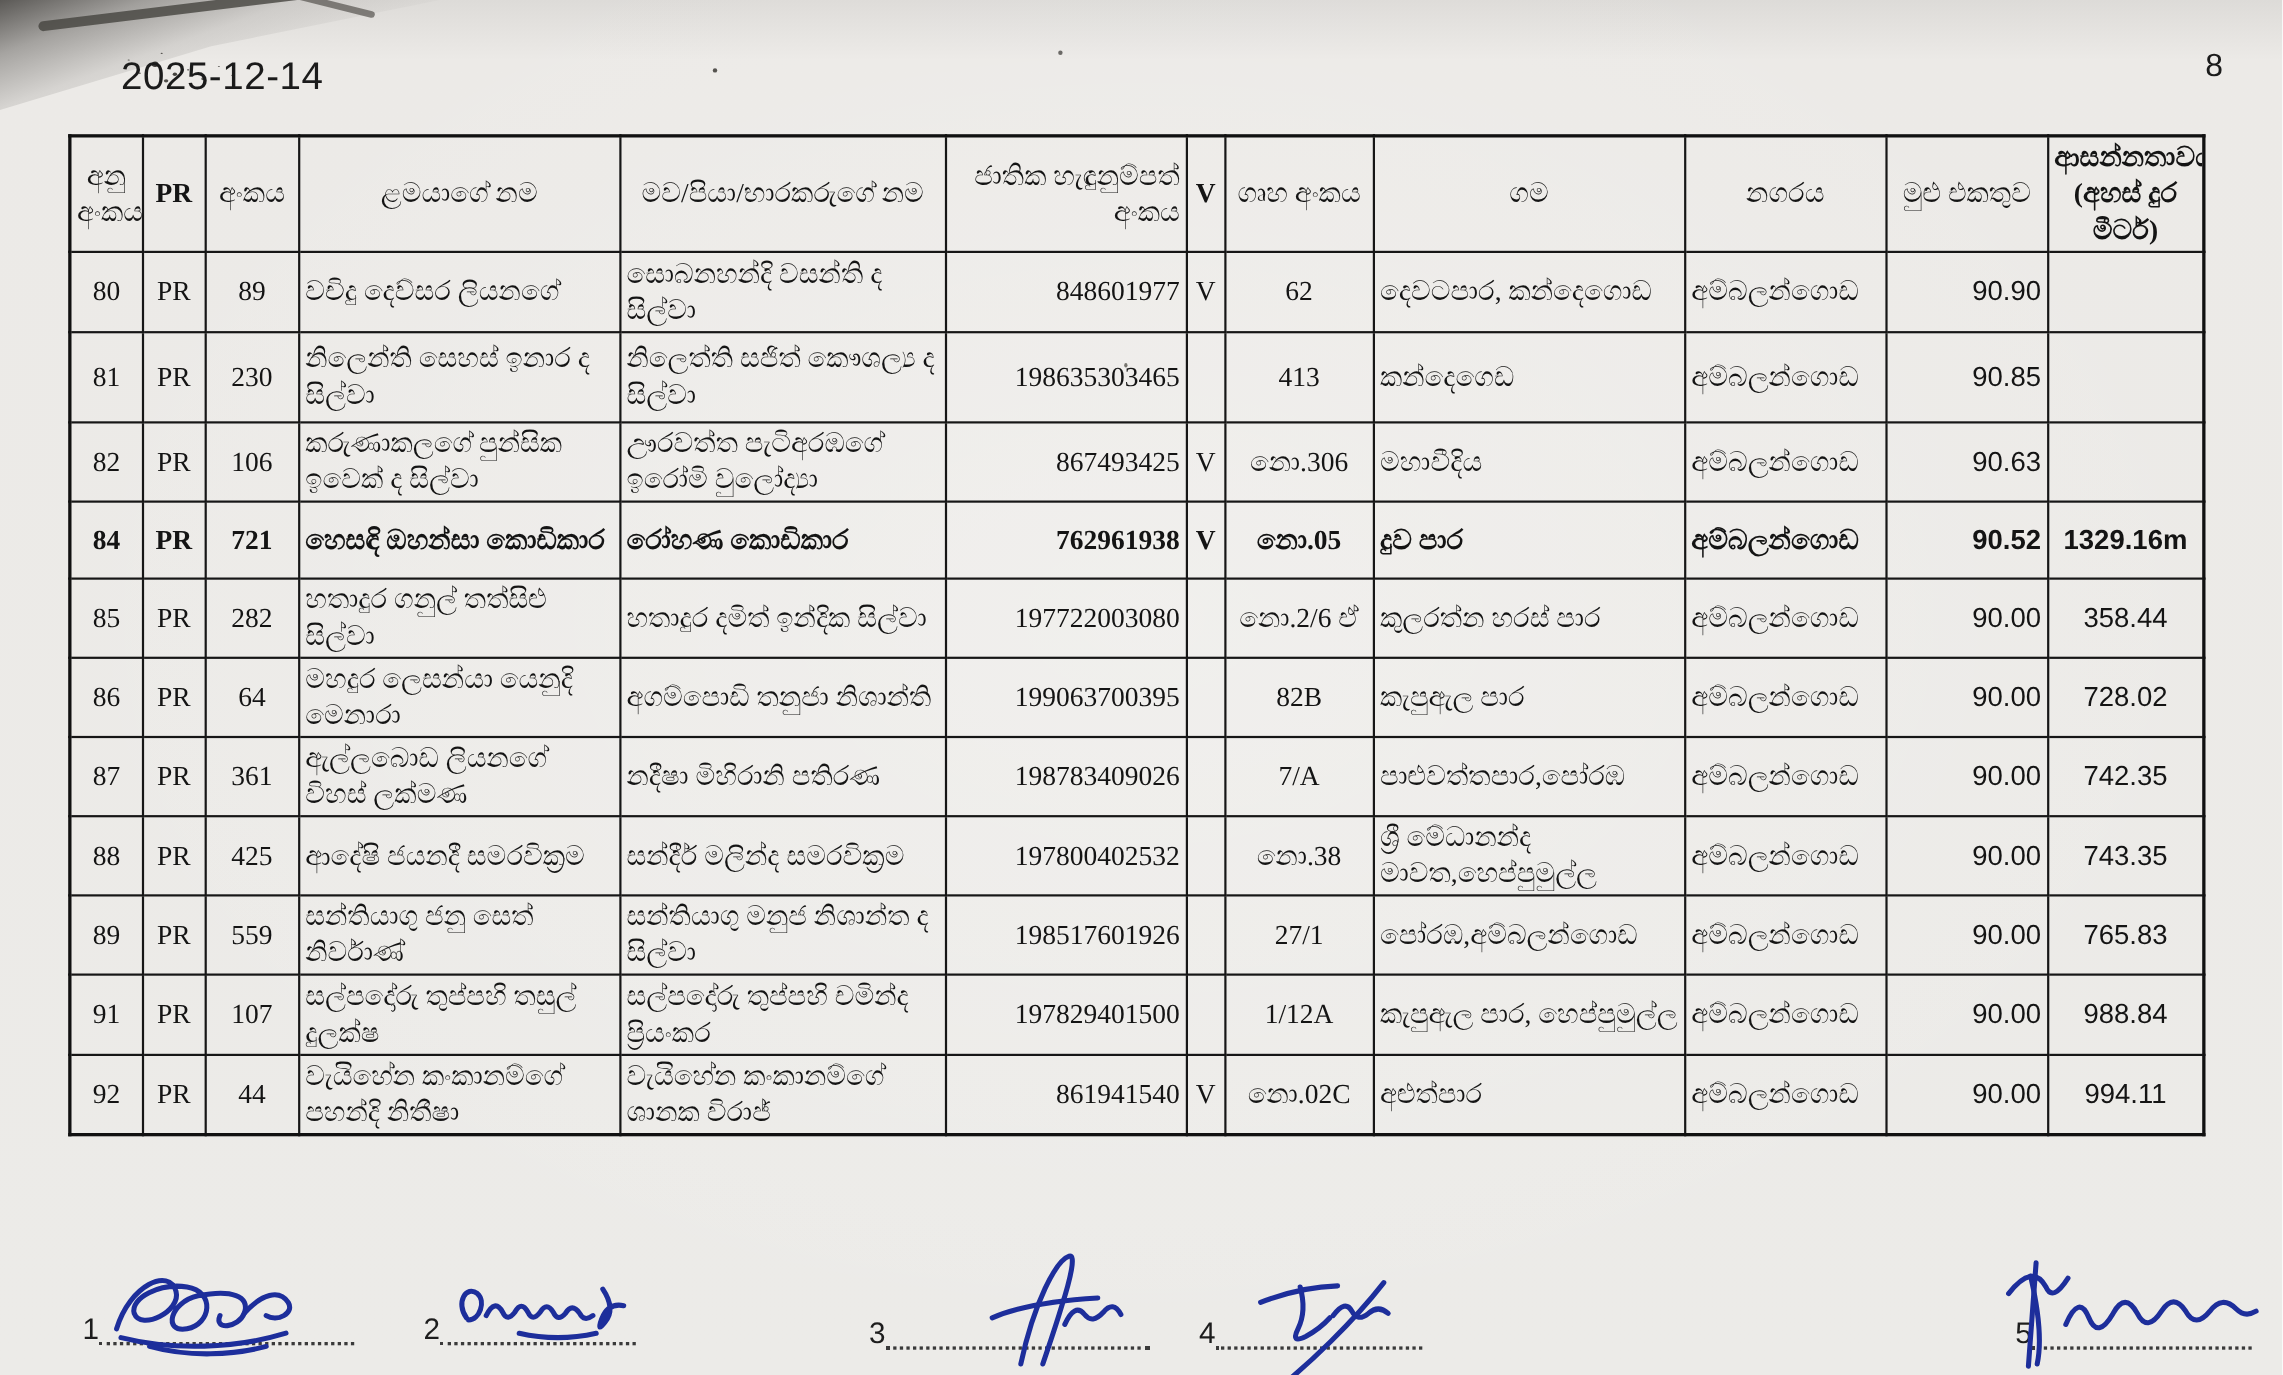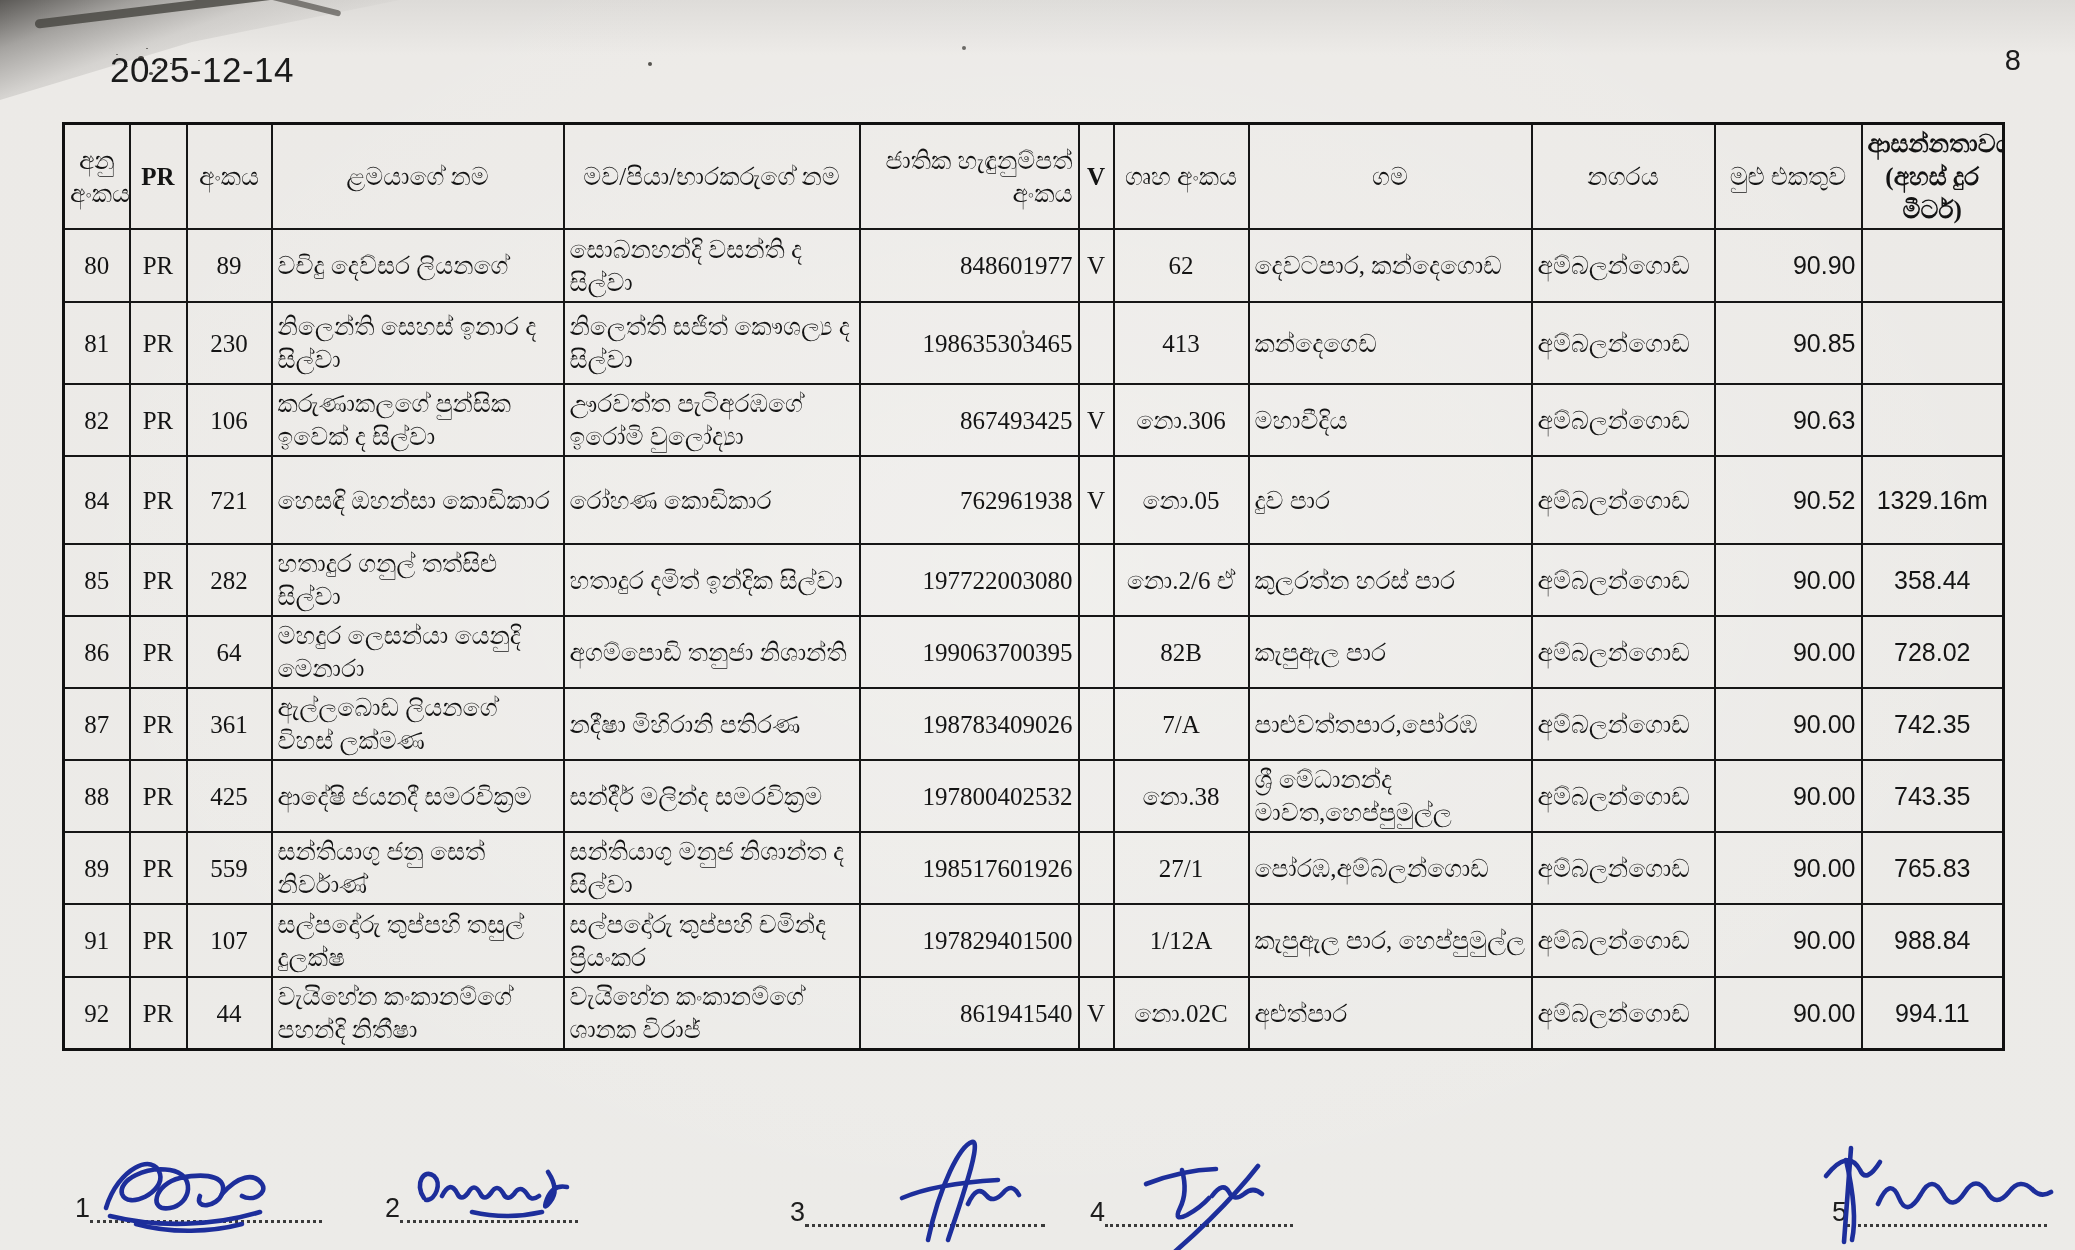--- a/index.html
+++ b/index.html
@@ -146,21 +146,21 @@
           <td class="c-child">කරුණාකලගේ පුන්සික ඉවෙක් ද සිල්වා</td>
           <td class="c-guardian">ඌරවත්ත පැටිඅරඹගේ ඉරෝමි වුලෝද්‍යා</td>
           <td class="c-nic">867493425</td>
           <td class="c-v">V</td>
           <td class="c-house">නො.306</td>
           <td class="c-village">මහාවීදිය</td>
           <td class="c-city">අම්බලන්ගොඩ</td>
           <td class="c-total">90.63</td>
           <td class="c-dist"></td>
         </tr>
-        <tr style="height: 88px;">
+        <tr style="height: 70px; font-weight: bold;">
           <td class="c-no">84</td>
           <td class="c-pr">PR</td>
           <td class="c-num">721</td>
           <td class="c-child">හෙසඳි ඔහන්සා කොඩිකාර</td>
           <td class="c-guardian">රෝහණ කොඩිකාර</td>
           <td class="c-nic">762961938</td>
           <td class="c-v">V</td>
           <td class="c-house">නො.05</td>
           <td class="c-village">දුව පාර</td>
           <td class="c-city">අම්බලන්ගොඩ</td>

